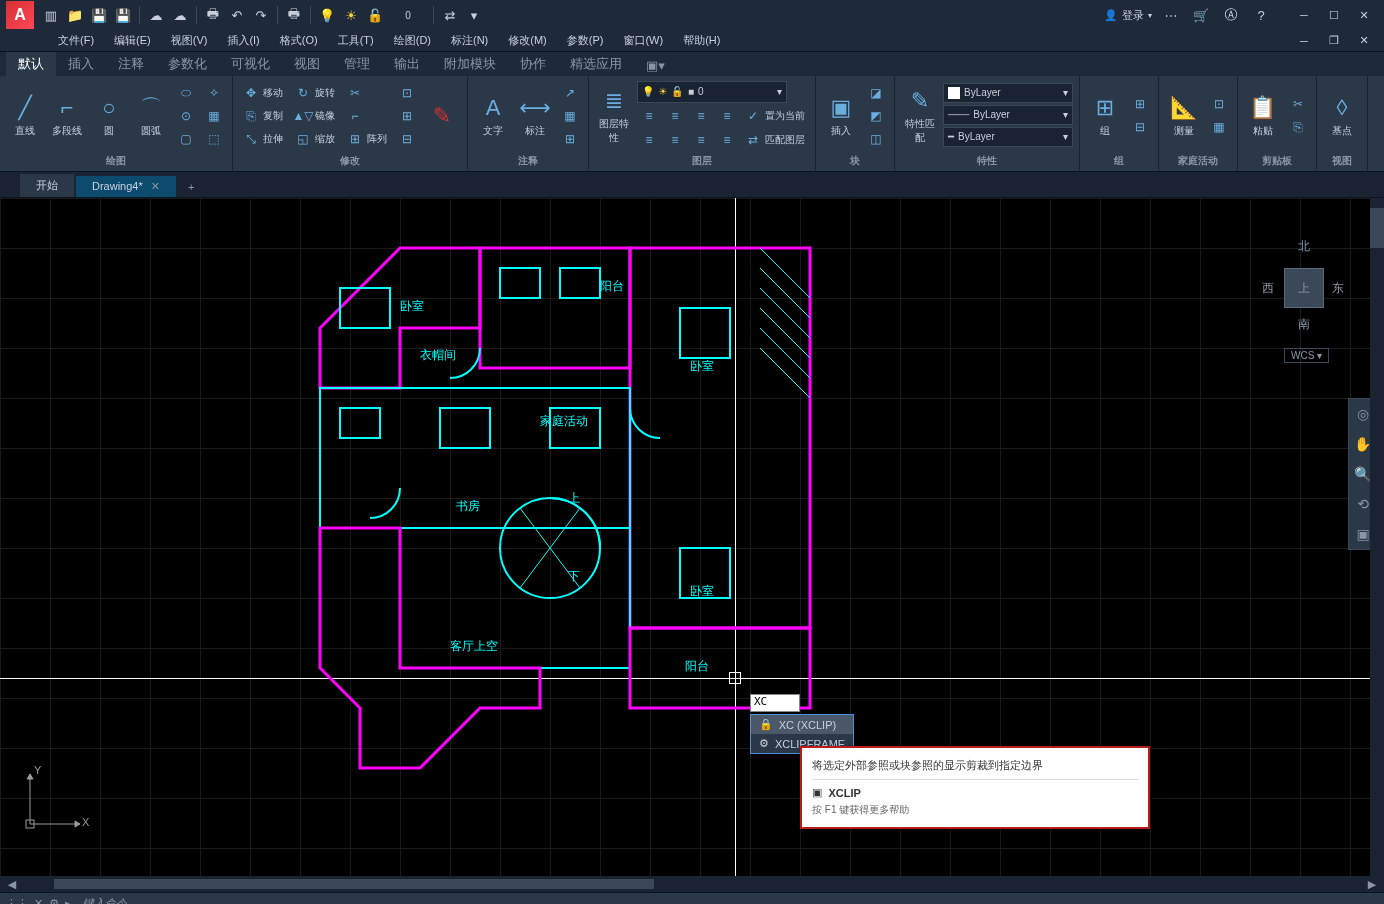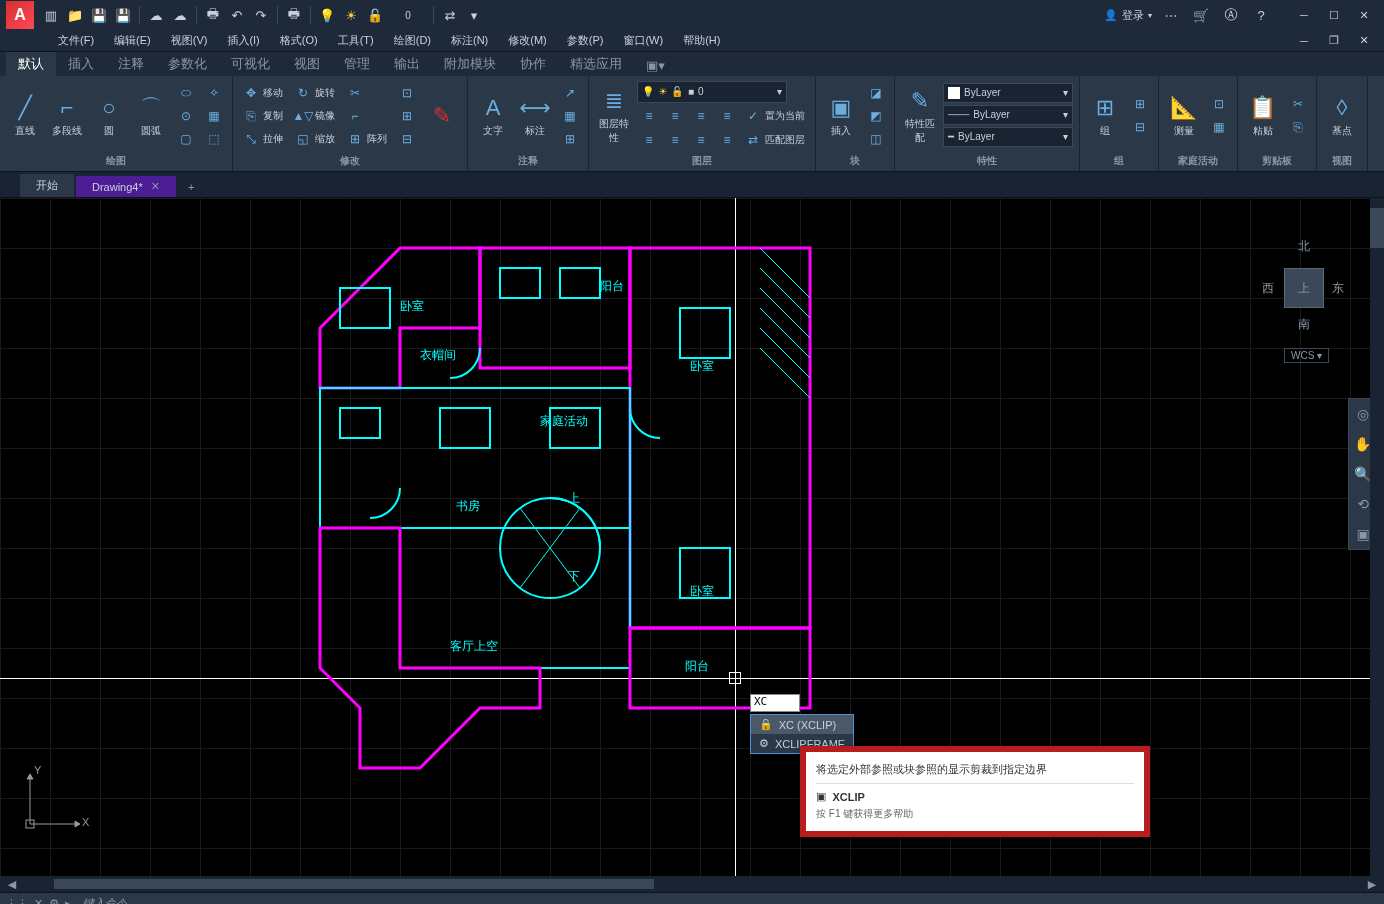--- a/index.html
+++ b/index.html
@@ -38,22 +38,22 @@
 .big-icon { width:28px; height:28px; display:flex; align-items:center; justify-content:center; font-size:22px; color:#6aaee0; }
 .big-label { font-size:10px; text-align:center; color:#c8d0dc; }
 .small-row { display:flex; flex-direction:column; gap:1px; }
 .sm-btn { height:22px; display:flex; align-items:center; gap:4px; padding:0 4px; cursor:pointer; font-size:10px; white-space:nowrap; }
 .sm-ic { width:16px; height:16px; display:inline-flex; align-items:center; justify-content:center; color:#6aaee0; font-size:12px; }
 .layer-dd { background:#1a2332; border:1px solid #3a4858; height:22px; width:150px; display:flex; align-items:center; padding:0 4px; font-size:10px; gap:4px; }
 .prop-dd { background:#1a2332; border:1px solid #3a4858; height:20px; width:130px; display:flex; align-items:center; padding:0 4px; font-size:10px; gap:4px; margin-bottom:2px; }
 
 
 .file-tabs { height:26px; background:#1a2332; display:flex; align-items:end; padding-left:20px; gap:2px; border-bottom:1px solid #0d1420; }
-.ftab { padding:4px 16px; background:#2a3848; font-size:11px; display:flex; align-items:center; gap:8px; cursor:pointer; }
-.ftab.active { background:#4c1d95; }
+.ftab { padding:4px 16px; background:#2a3848; font-size:11px; display:flex; gap:8px; cursor:pointer; }
+.ftab.active { background:#0c4a6e; }
 .ftab-close { color:#8a96a8; cursor:pointer; }
 .ftab-add { padding:4px 10px; cursor:pointer; color:#8a96a8; }
 
 
 .canvas { position:relative; background:#000; height:678px; overflow:hidden; }
 .grid { position:absolute; inset:0; background-image: linear-gradient(#1a1a1a 1px, transparent 1px), linear-gradient(90deg, #1a1a1a 1px, transparent 1px); background-size:50px 50px; }
 .crosshair-h { position:absolute; top:480px; left:0; right:0; height:1px; background:#fff; }
 .crosshair-v { position:absolute; left:735px; top:0; bottom:0; width:1px; background:#fff; }
 .pickbox { position:absolute; top:474px; left:729px; width:12px; height:12px; border:1px solid #fff; }
 
@@ -76,21 +76,21 @@
 .nav-btn { height:30px; display:flex; align-items:center; justify-content:center; cursor:pointer; color:#8a96a8; font-size:14px; }
 
 
 .ucs { position:absolute; left:20px; bottom:40px; color:#999; font-size:11px; }
 
 
 .cmd-input { position:absolute; left:750px; top:496px; width:50px; height:18px; background:#fff; color:#000; border:1px solid #888; padding:0 3px; font-size:11px; font-family:monospace; }
 .autocomplete { position:absolute; left:750px; top:516px; background:#2a3848; border:1px solid #4a90d9; font-size:11px; }
 .ac-item { padding:3px 8px; display:flex; align-items:center; gap:6px; white-space:nowrap; }
 .ac-item.sel { background:#4a5868; }
-.tooltip { position:absolute; left:800px; top:548px; width:350px; background:#fff; color:#333; border:6px solid #b91c1c; padding:10px; font-size:11px; box-shadow:2px 2px 6px rgba(0,0,0,0.5); }
+.tooltip { position:absolute; left:800px; top:548px; width:350px; background:#fff; color:#333; border:2px solid #b91c1c; padding:10px; font-size:11px; box-shadow:2px 2px 6px rgba(0,0,0,0.5); }
 .tip-title { font-weight:500; margin-bottom:6px; }
 .tip-desc { color:#888; font-size:10px; margin-bottom:10px; line-height:1.5; }
 .tip-footer { border-top:1px solid #ddd; padding-top:6px; display:flex; align-items:center; gap:6px; }
 .tip-cmd { font-weight:bold; }
 .tip-f1 { color:#666; font-size:10px; margin-top:4px; }
 
 
 .vscroll { position:absolute; right:0; top:0; bottom:0; width:14px; background:#1a2332; }
 .vscroll-thumb { background:#3a4858; height:40px; margin-top:10px; }
 .hscroll-row { height:16px; background:#1a2332; display:flex; align-items:center; }

